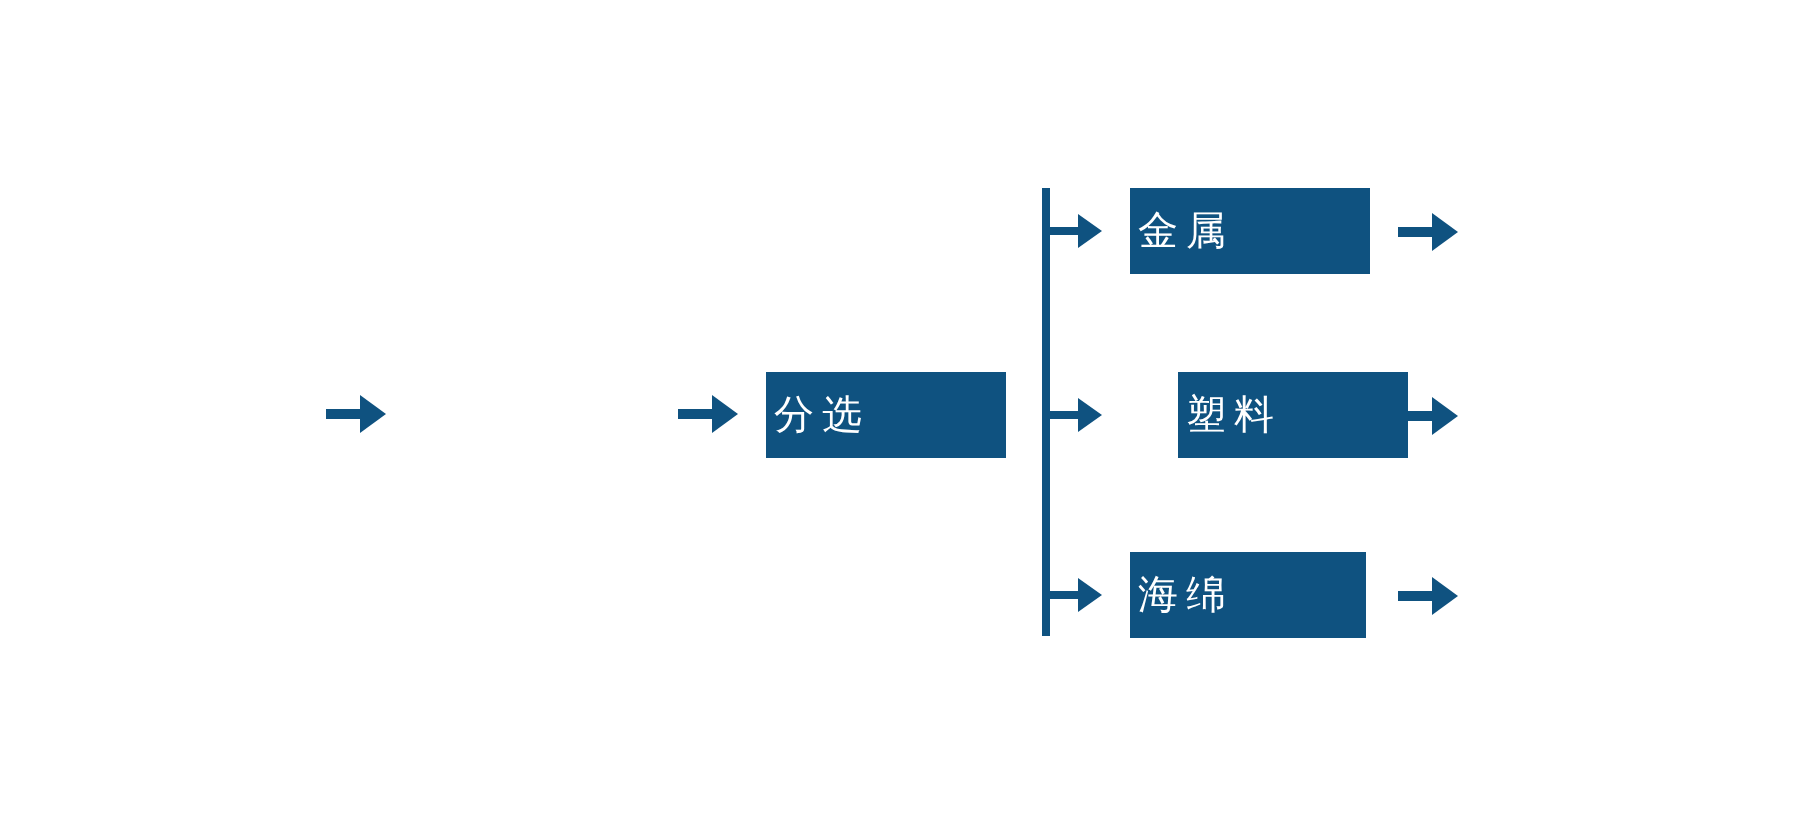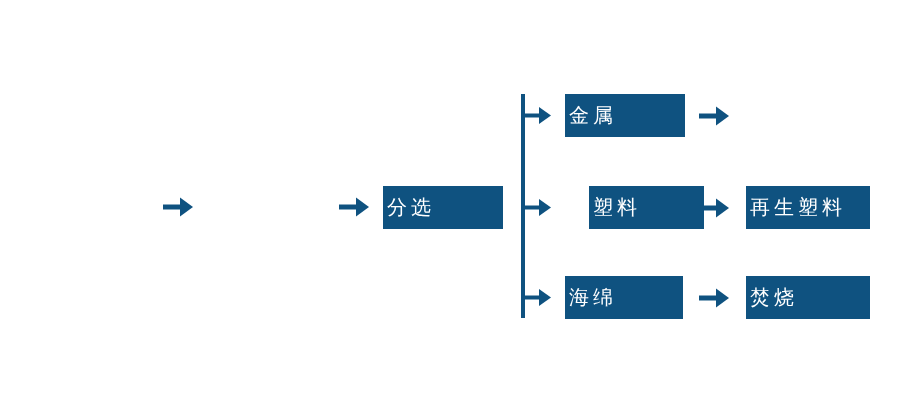--- a/index.html
+++ b/index.html
@@ -91,30 +91,24 @@
 
   <div class="node blue" style="left:589px; top:186px; width:115px; height:43px;">
     <span>塑料</span>
   </div>
   <div class="arrow" style="left:698px; top:196px;">
     <svg width="32" height="24" viewBox="0 0 32 24">
       <line class="connector-stroke" x1="1" y1="12" x2="20" y2="12" stroke-width="5"></line>
       <polygon class="connector-fill" points="18,2.5 31,12 18,21.5"></polygon>
     </svg>
   </div>
-  <div class="node blue" style="left:746px; top:186px; width:124px; height:43px;">
-    <span>再生塑料</span>
-  </div>
 
   <div class="node blue" style="left:565px; top:276px; width:118px; height:43px;">
     <span>海绵</span>
   </div>
   <div class="arrow" style="left:698px; top:286px;">
     <svg width="32" height="24" viewBox="0 0 32 24">
       <line class="connector-stroke" x1="1" y1="12" x2="20" y2="12" stroke-width="5"></line>
       <polygon class="connector-fill" points="18,2.5 31,12 18,21.5"></polygon>
     </svg>
   </div>
-  <div class="node blue" style="left:746px; top:276px; width:124px; height:43px;">
-    <span>焚烧</span>
-  </div>
 
 </div>
 
 </body></html>

